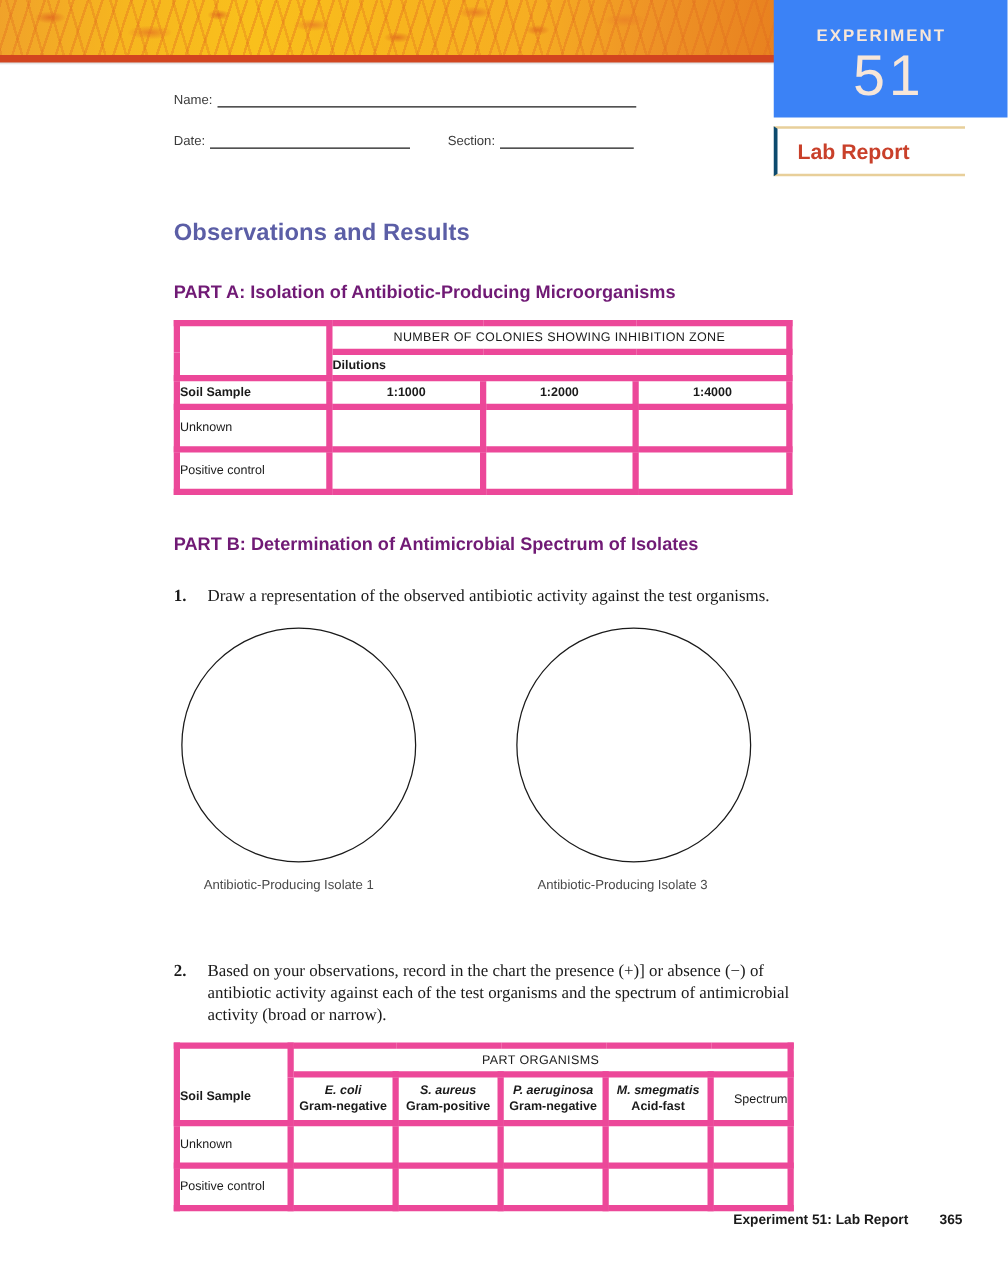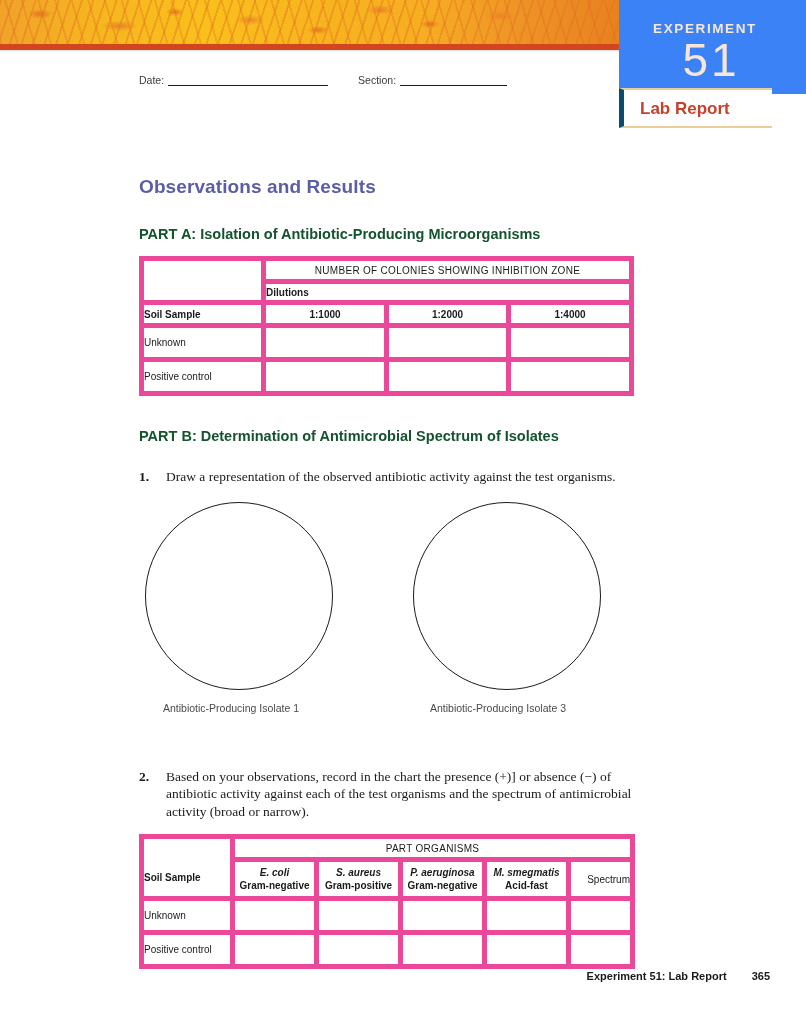--- a/index.html
+++ b/index.html
@@ -83,26 +83,26 @@
     font-size: 46px;
     font-weight: 300;
     letter-spacing: 3px;
     line-height: 50px;
     padding-left: 12px;
   }
 
   
   #lab-report-box {
     position: absolute;
-    left: 619px; top: 88px;
+    left: 619px; top: 101px;
     width: 153px; height: 40px;
     background: #ffffff;
     border-top: 2px solid #e8cf9a;
     border-bottom: 2px solid #e8cf9a;
-    border-left: 5px solid #0c4a6e;
+    border-left: 3px solid #0c4a6e;
     box-sizing: border-box;
   }
   #lab-report-label {
     position: absolute;
     left: 16px; top: 9px;
     color: #c9402a;
     font-size: 17px;
     font-weight: bold;
   }
 
@@ -136,21 +136,21 @@
     width: 500px;
   }
   #obs-results-heading {
     color: #5b5ea6;
     font-size: 19px;
     font-weight: bold;
     margin: 0 0 26px 0;
     letter-spacing: .1px;
   }
   .part-heading {
-    color: #14532d;
+    color: #701a75;
     font-size: 14.5px;
     font-weight: bold;
     margin: 0 0 12px 0;
     line-height: 20px;
   }
   #part-b-heading { margin-top: 30px; width: 440px; }
 
   
   table.report-table {
     border-collapse: collapse;
@@ -290,20 +290,24 @@
 <div id="experiment-block">
   <div id="experiment-word">EXPERIMENT</div>
   <div id="experiment-number">51</div>
 </div>
 
 <div id="lab-report-box">
   <div id="lab-report-label">Lab Report</div>
 </div>
 
 <div id="identity-block">
+  <div class="id-row">
+    <span class="id-label">Name:</span>
+    <span class="id-rule"></span>
+  </div>
   <div class="id-row">
     <span class="id-label">Date:</span>
     <span class="id-rule short"></span>
     <span class="id-spacer"></span>
     <span class="id-label">Section:</span>
     <span class="id-rule section"></span>
   </div>
 </div>
 
 <div id="content">

